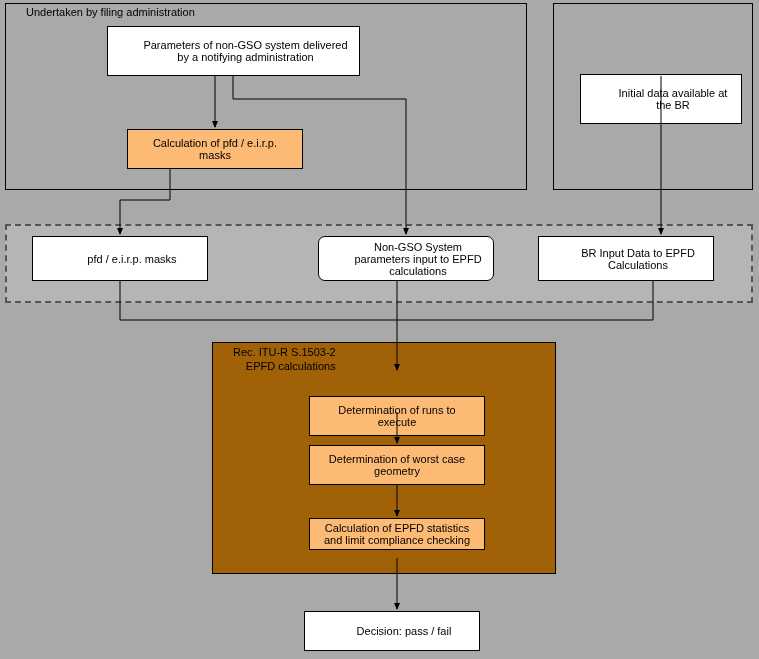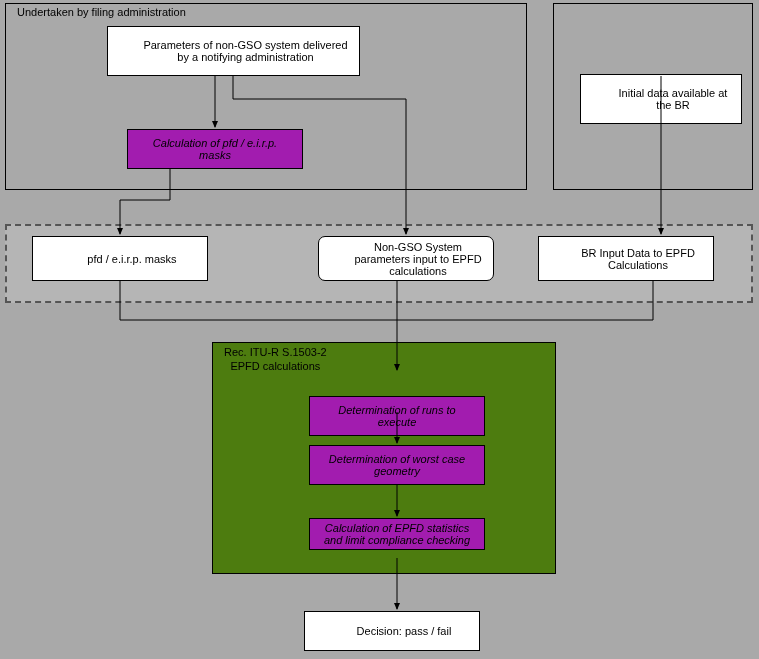--- a/index.html
+++ b/index.html
@@ -14,30 +14,30 @@
     .box {
       position: absolute;
       border: 1px solid #000;
       display: flex;
       align-items: center;
       justify-content: center;
       text-align: center;
       padding: 4px 8px;
     }
     .white-box { background: #fff; padding-left: 32px; }
-    .gray-box { background: #a21caf; font-style: italic; }
-    .light-gray-box { background: #4d7c0f; }
+    .gray-box { background: #fdba74; }
+    .light-gray-box { background: #a16207; }
     .container-box { background: transparent; }
     .dashed-box { border: 2px dashed #555; background: #b5b5b5; }
     .label-top-left {
       position: absolute;
       top: 2px;
-      left: 11px;
+      left: 20px;
       font-size: 11px;
-      text-align: center;
+      text-align: right;
     }
     svg.arrow {
       position: absolute;
       overflow: visible;
     }
   </style>
 </head>
 <body>
 
 <div class="box container-box" style="left:5px; top:3px; width:522px; height:187px; align-items:flex-start; justify-content:flex-start;">

